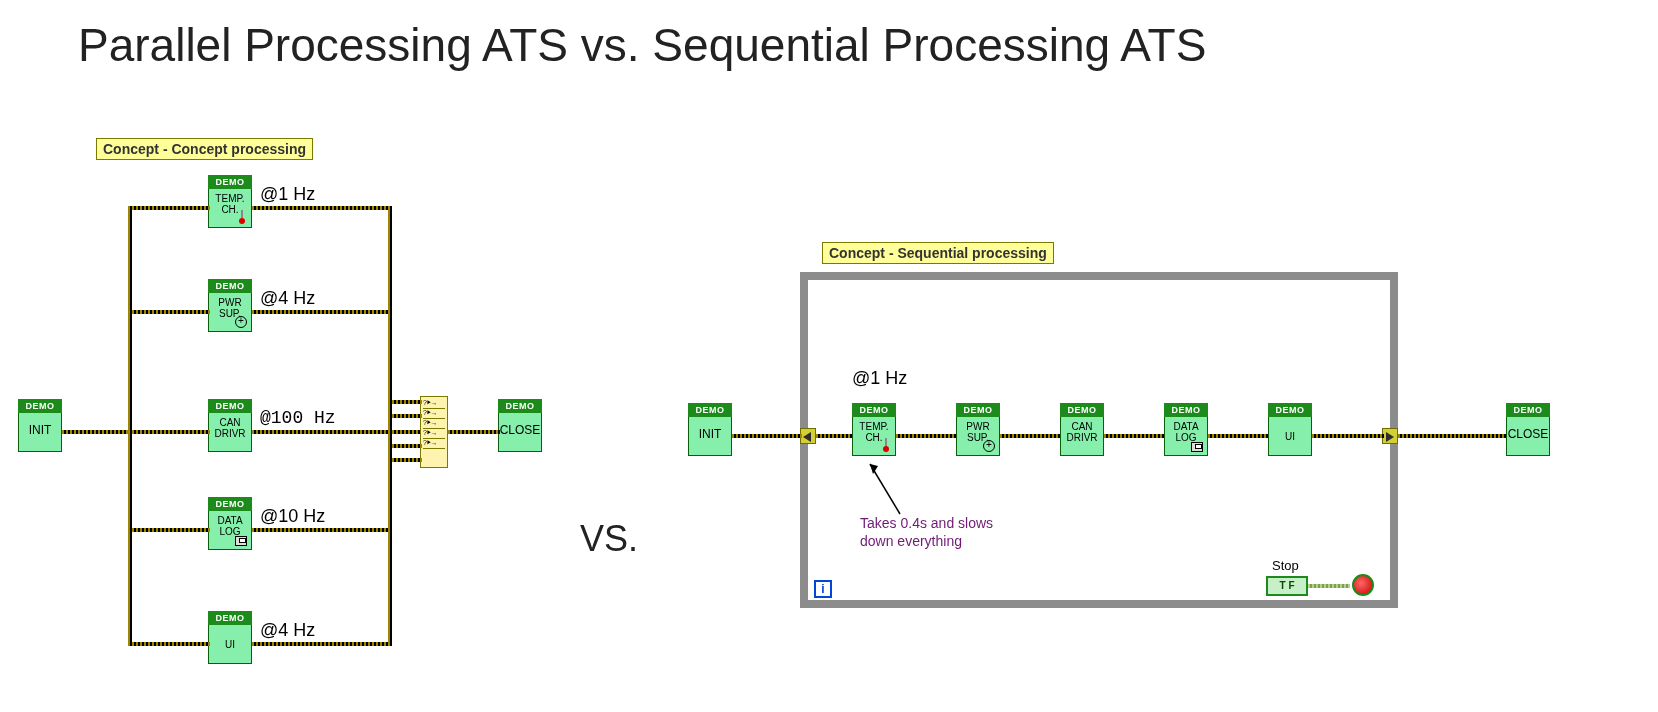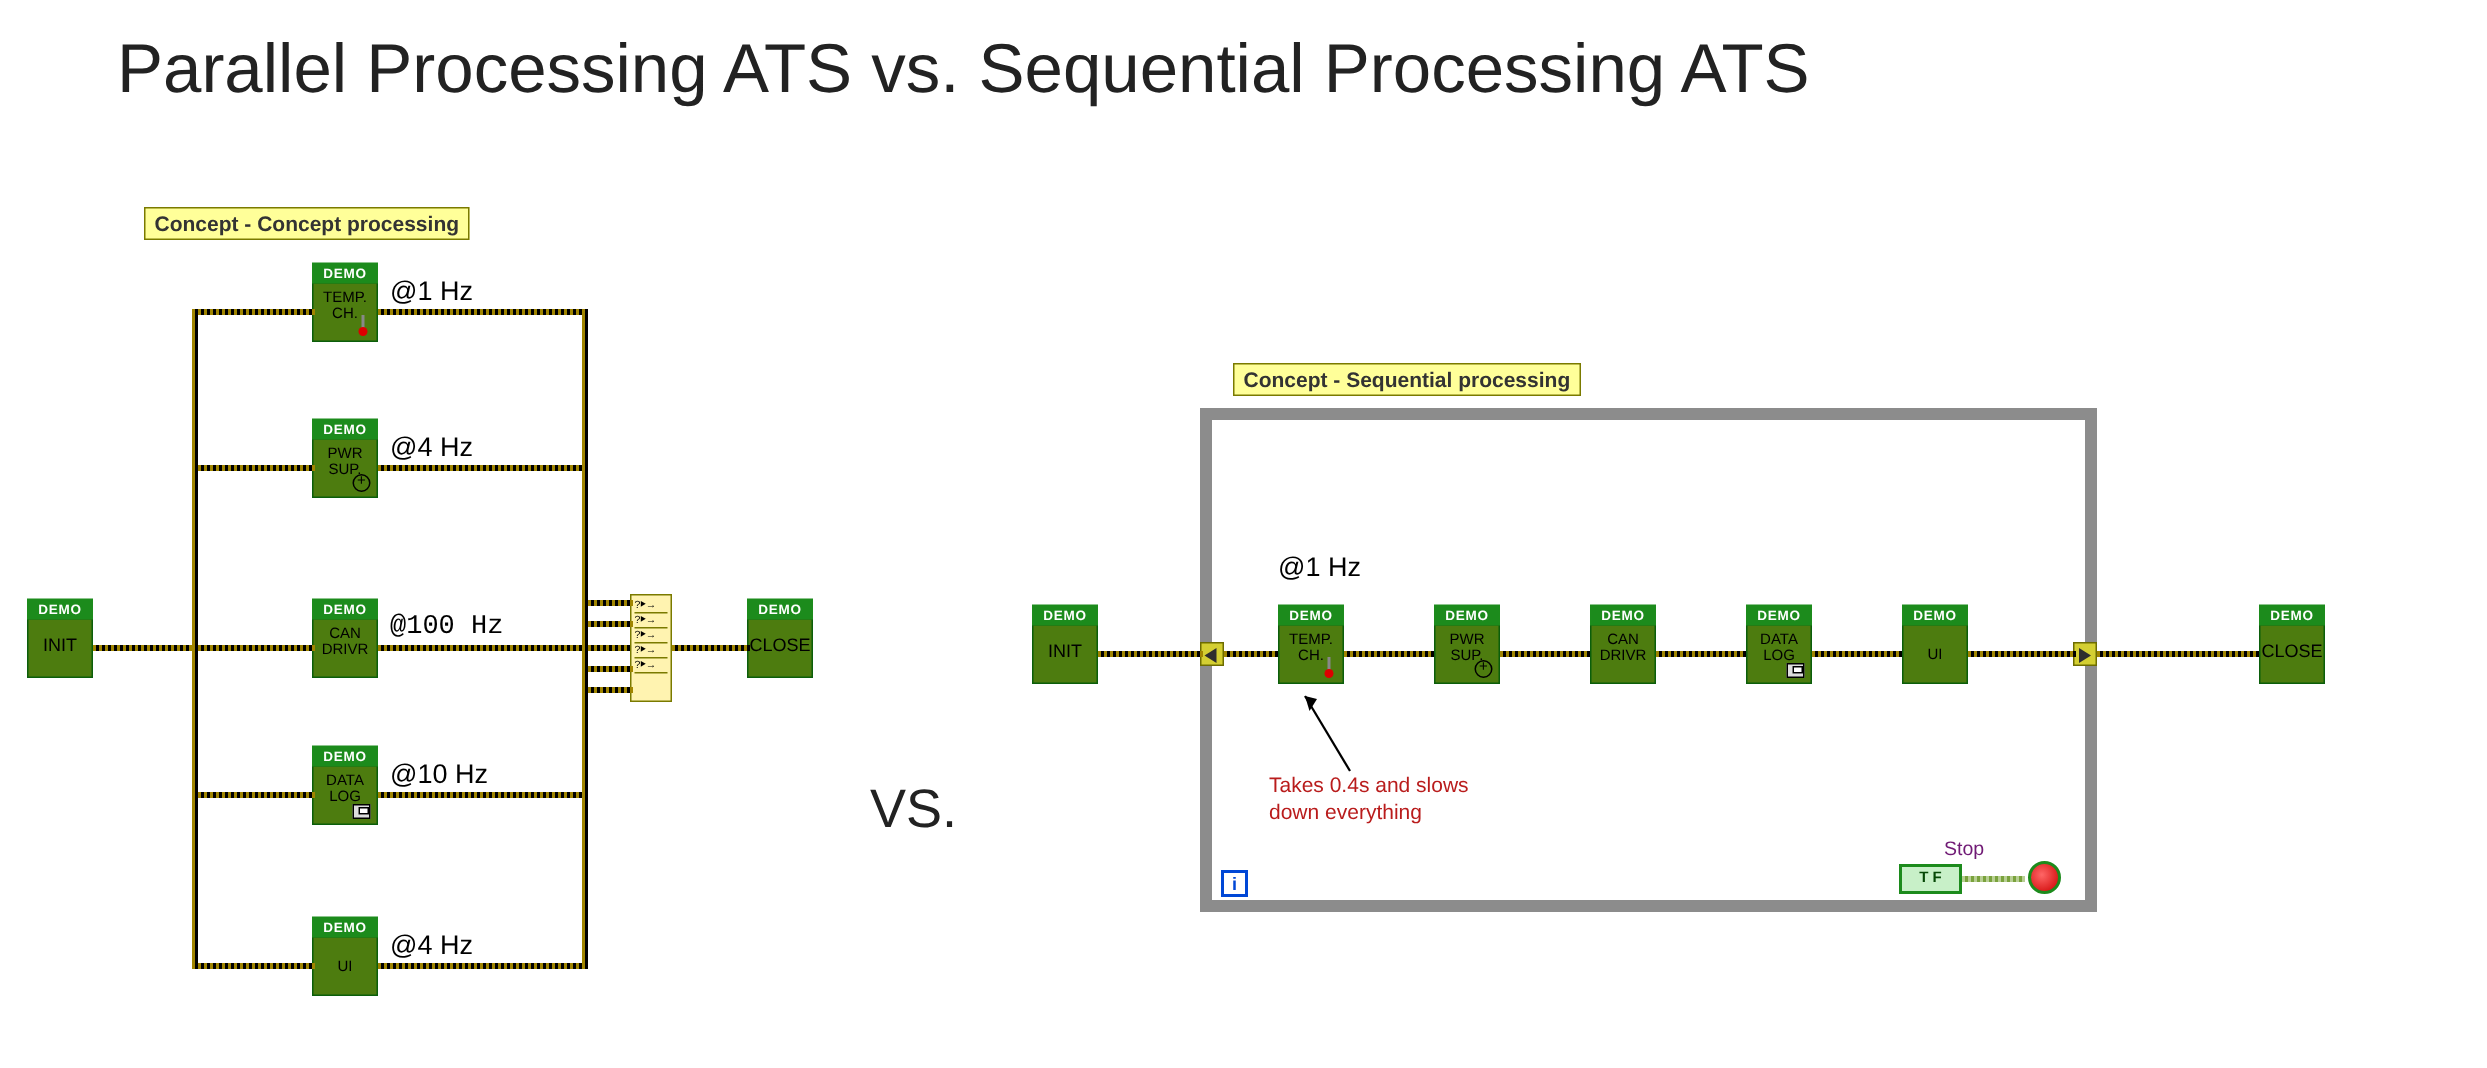--- a/index.html
+++ b/index.html
@@ -27,21 +27,21 @@
     font-size: 14px;
     font-weight: bold;
     color: #333;
     border: 1px solid #7a7a00;
     background: #ffff99;
   }
   .lv-node {
     position: absolute;
     width: 44px;
     height: 40px;
-    background: #4d7c0f;
+    background: #86efac;
     border: 1px solid #0b5e0b;
   }
   .lv-node .demo-cap {
     position: absolute;
     top: -14px;
     left: -1px;
     width: 44px;
     height: 14px;
     background: #1c8b1c;
     color: #ffffff;
@@ -110,21 +110,21 @@
     width: 18px;
     height: 18px;
     border: 2px solid #0047d6;
     color: #0047d6;
     font-size: 12px;
     font-weight: bold;
     text-align: center;
     line-height: 14px;
     background: #fff;
   }
-  .stop-lbl { position: absolute; font-size: 13px; color:#701a75;margin-left:24px; }
+  .stop-lbl { position: absolute; font-size: 13px; color:#000000; }
   .stop-tf {
     position: absolute;
     width: 42px;
     height: 20px;
     border: 2px solid #1c8b1c;
     background: #c8f0c8;
     font-size: 10px;
     font-weight: bold;
     color: #074807;
     text-align: center;
@@ -132,21 +132,21 @@
   }
   .stop-btn {
     position: absolute;
     width: 22px;
     height: 22px;
     border: 2px solid #1c8b1c;
     border-radius: 50%;
     background: radial-gradient(circle at 40% 40%, #ff6666, #cc0000);
   }
   .vs-label { position: absolute; font-size: 36px; color: #222; }
-  .annot { position: absolute; font-size: 14px; color: #b91c1c; line-height: 18px; }
+  .annot { position: absolute; font-size: 14px; color: #701a75; line-height: 18px; margin-left: 14px; }
   svg.arrow { position: absolute; overflow: visible; pointer-events:none; }
   
   .therm { position:absolute; bottom:3px; right:6px; width:6px; height:14px; }
   .therm .bulb { position:absolute; bottom:0; left:0; width:6px; height:6px; border-radius:50%; background:#d00; }
   .therm .stem { position:absolute; bottom:4px; left:2px; width:2px; height:10px; background:#888; }
   
   .pcirc { position:absolute; bottom:3px; right:4px; width:12px; height:12px; border:1px solid #000; border-radius:50%; }
   .pcirc::before { content:"+"; position:absolute; top:-2px; left:2px; font-size:10px; }
   
   .disk { position:absolute; bottom:3px; right:4px; width:12px; height:10px; border:1px solid #000; background:#ddd; }

